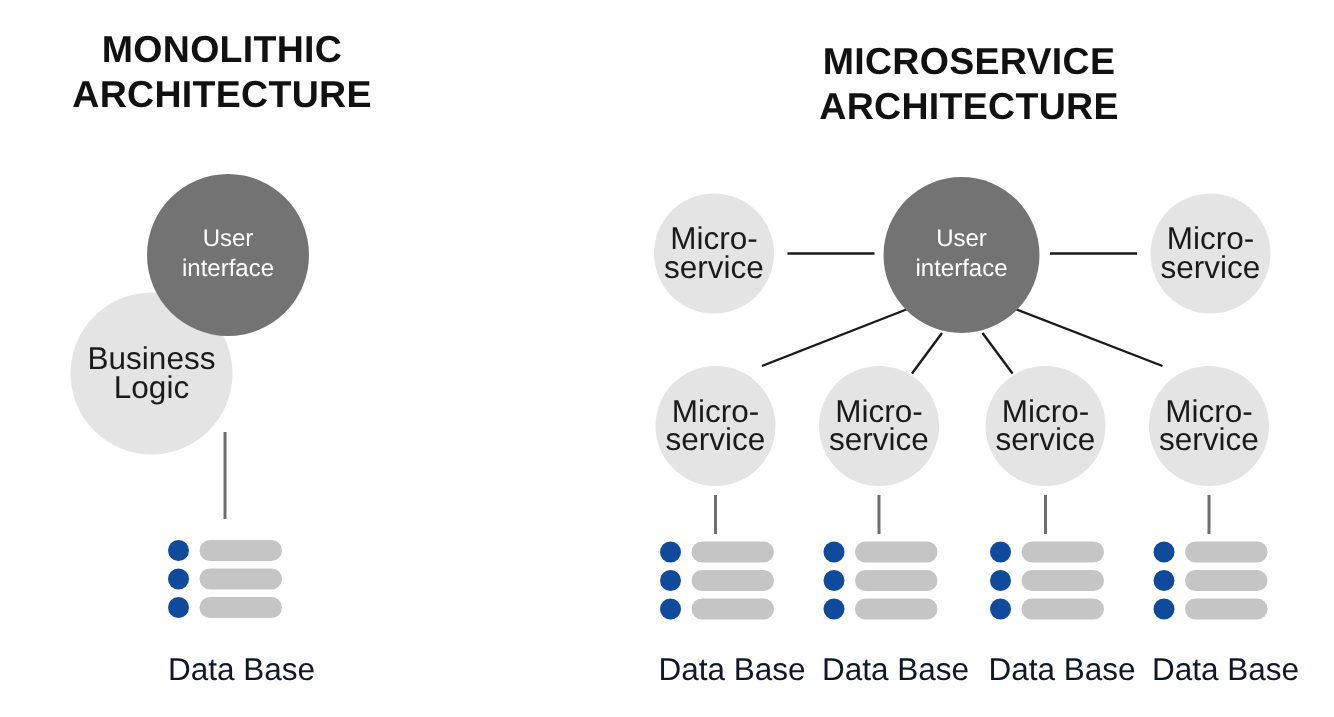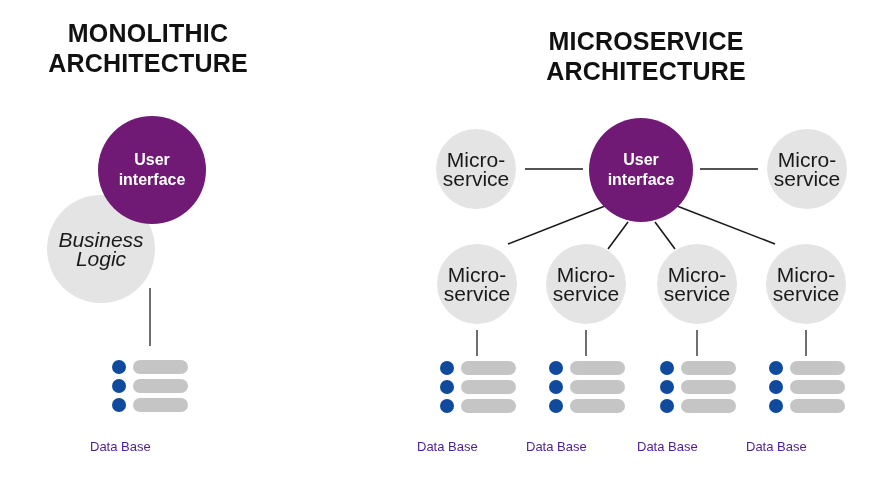--- a/index.html
+++ b/index.html
@@ -43,22 +43,21 @@
     text-align: center;
     box-sizing: border-box;
   }
   .circle-label {
     font-size: 21px;
     line-height: 19px;
     white-space: pre-line;
     text-align: center;
   }
   .c-blue {
-    background: #701a75;
-    font-weight: bold;
+    background: #737373;
   }
   .c-blue .circle-label {
     color: #ffffff;
     font-size: 16px;
     line-height: 20px;
   }
   .c-gray {
     background: #e4e4e4;
   }
   .c-gray .circle-label {
@@ -97,42 +96,42 @@
   }
   .db-bar {
     position: absolute;
     left: 21px; top: 0;
     width: 55px; height: 14px;
     border-radius: 7px;
     background: #c5c5c5;
   }
   .db-caption {
     position: absolute;
-    text-align: left;
-    font-size: 13px;
+    text-align: right;
+    font-size: 21px;
     line-height: 18px;
-    color: #4c1d95;
+    color: #0f172a;
     white-space: nowrap;
   }
   svg.lines {
     position: absolute;
     left: 0; top: 0;
     width: 889px; height: 478px;
     overflow: visible;
   }
 </style>
 </head>
 <body>
 
 <div class="stage">
 
   <div class="panel-title" id="mono-title">MONOLITHIC
 ARCHITECTURE</div>
 
-  <div class="circle c-gray blend" style="left:47px; top:195px; width:108px; height:108px;font-style:italic;">
+  <div class="circle c-gray blend" style="left:47px; top:195px; width:108px; height:108px;">
     <span class="circle-label">Business
 Logic</span>
   </div>
 
   <div class="circle c-blue" style="left:98px; top:116px; width:108px; height:108px;">
     <span class="circle-label">User
 interface</span>
   </div>
 
   <div class="connector v" style="left:149px; top:288px; height:58px;"></div>

